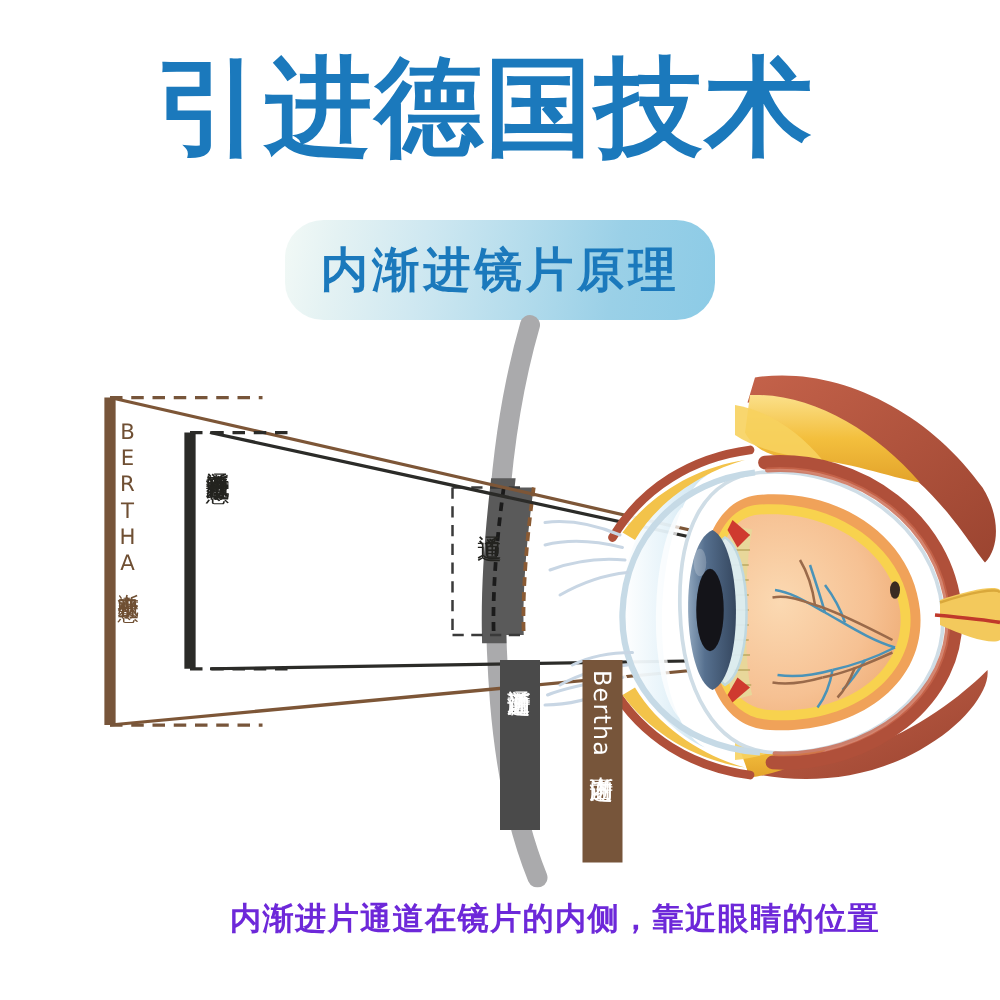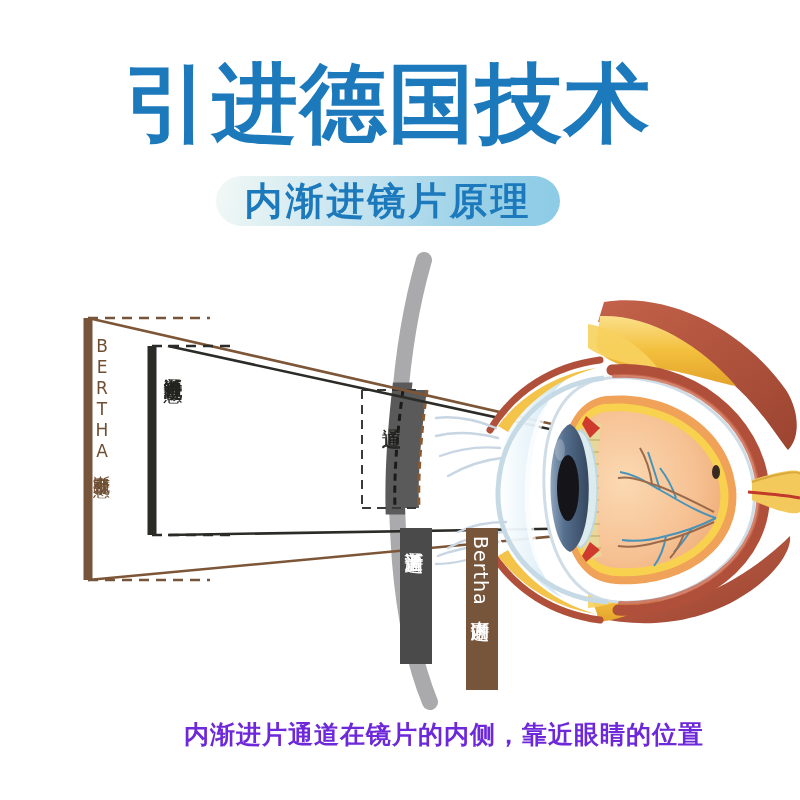--- a/index.html
+++ b/index.html
@@ -25,30 +25,29 @@
     top: 38px;
     width: 776px;
     text-align: center;
     font-size: 86px;
     line-height: 96px;
     font-weight: bold;
     letter-spacing: 2px;
     color: #1b79bc;
     font-family: "DejaVu Sans", "Liberation Sans", sans-serif;
     white-space: nowrap;
-    margin-top: 17px;
   }
 
   
   #subtitle-badge {
     position: absolute;
-    left: 216px;
+    left: 228px;
     top: 176px;
     width: 344px;
-    height: 50px;
+    height: 80px;
     border-radius: 31px / 30px;
     background: linear-gradient(100deg,
         #f2f9f6 0%,
         #e4f2f3 12%,
         #cfe8f1 32%,
         #b4dcec 55%,
         #9ad0e7 76%,
         #8ccbe6 100%);
     display: flex;
     align-items: center;

